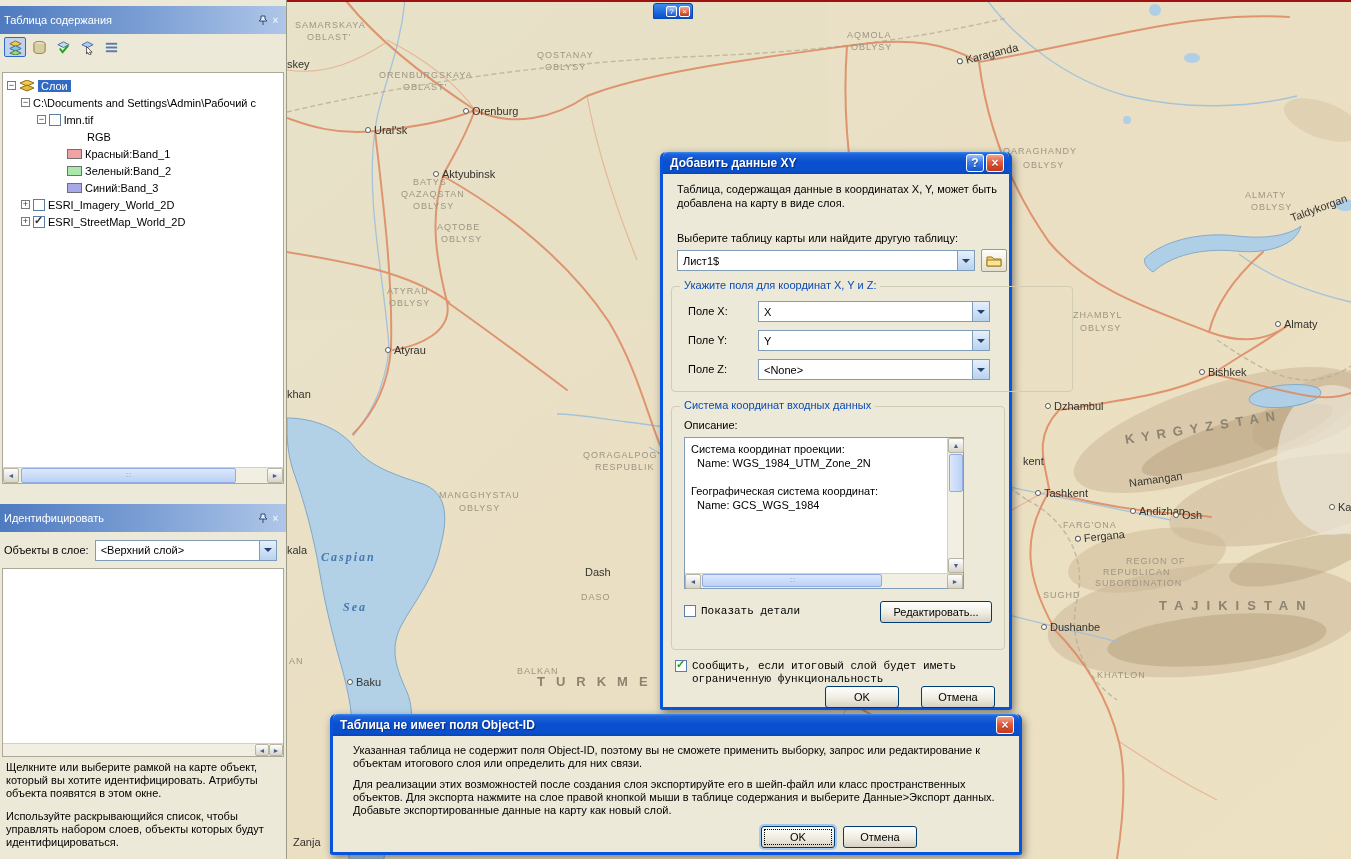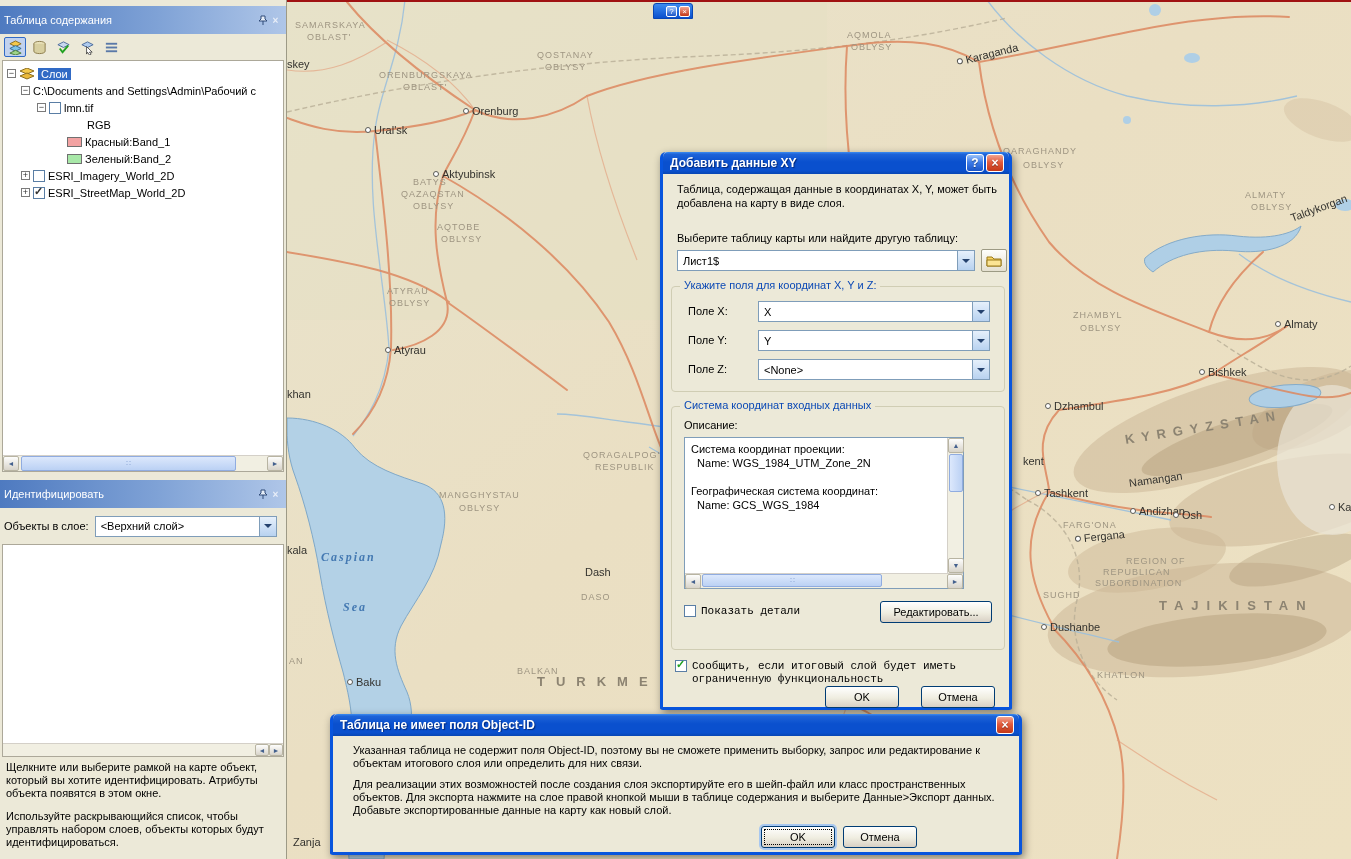--- a/index.html
+++ b/index.html
@@ -38,21 +38,21 @@
   .ptitle .cap { flex:1; font-size:11px; }
   .ptitle .pbtn { width:13px; height:13px; display:flex; align-items:center; justify-content:center;
                   color:#E8EEF8; font-size:10px; cursor:default; }
   .pclose::before { content:"×"; font-weight:bold; }
 
   .toolbar { height:26px; display:flex; align-items:center; gap:2px; padding:2px 4px; }
   .tbtn { width:22px; height:20px; border:1px solid transparent; border-radius:2px; display:flex;
           align-items:center; justify-content:center; }
   .tbtn.pressed { border-color:#316AC5; background:#C1D2EE; }
 
-  .treebox { height:412px; margin:0 2px; border:1px solid #ACA899; background:#fff;
+  .treebox { height:412px; margin:12px 2px; border:1px solid #ACA899; background:#fff;
              display:flex; flex-direction:column; overflow:hidden; }
   .treerows { flex:1; padding-top:4px; overflow:hidden; }
   .trow { height:17px; display:flex; align-items:center; gap:3px; white-space:nowrap; overflow:hidden; }
   .exp { width:9px; height:9px; border:1px solid #7A7A7A; background:#fff; flex:none;
          display:inline-flex; align-items:center; justify-content:center; font-size:9px; line-height:7px; color:#333; }
   .exp.minus::before { content:"−"; } .exp.plus::before { content:"+"; }
   .cb { width:12px; height:12px; border:1px solid #5A7EA5; background:#fff; flex:none; position:relative; }
   .cb.on::after { content:"✓"; position:absolute; left:0px; top:-3px; font-size:11px; font-weight:bold; color:#333; }
   .cb.green.on::after { color:#21A121; }
   .sel { background:#316AC5; color:#fff; padding:0 3px; }
@@ -343,20 +343,24 @@
         <span>RGB</span>
       </div>
       <div class="trow" style="padding-left:64px">
         <span class="swatch" style="background:#F2A2A2"></span>
         <span>Красный:Band_1</span>
       </div>
       <div class="trow" style="padding-left:64px">
         <span class="swatch" style="background:#A8E8A8"></span>
         <span>Зеленый:Band_2</span>
       </div>
+      <div class="trow" style="padding-left:64px">
+        <span class="swatch" style="background:#A8A8E8"></span>
+        <span>Синий:Band_3</span>
+      </div>
       <div class="trow" style="padding-left:18px">
         <span class="exp plus"></span>
         <span class="cb"></span>
         <span>ESRI_Imagery_World_2D</span>
       </div>
       <div class="trow" style="padding-left:18px">
         <span class="exp plus"></span>
         <span class="cb on"></span>
         <span>ESRI_StreetMap_World_2D</span>
       </div>
@@ -419,21 +423,21 @@
       <span class="val">Лист1$</span>
       <span class="dd"></span>
     </span>
     <span class="folderbtn" style="left:318px;top:75px">
       <svg width="16" height="12" viewBox="0 0 16 12">
           <path d="M1 2 L6 2 L8 4 L15 4 L15 11 L1 11 Z" fill="#F6D262" stroke="#9A7A1A"></path>
           <path d="M1 5 L15 5 L15 11 L1 11 Z" fill="#FBE493" stroke="#9A7A1A"></path>
         </svg>
     </span>
 
-    <div class="grp" style="left:8px;top:112px;width:334px;height:106px">
+    <div class="grp" style="left:8px;top:112px;width:402px;height:106px">
       <span class="leg">Укажите поля для координат X, Y и Z:</span>
       <div class="flbl" style="left:16px;top:18px">Поле X:</div>
       <span class="combo" style="position:absolute;left:86px;top:14px;width:232px">
         <span class="val">X</span>
         <span class="dd"></span>
       </span>
       <div class="flbl" style="left:16px;top:47px">Поле Y:</div>
       <span class="combo" style="position:absolute;left:86px;top:43px;width:232px">
         <span class="val">Y</span>
         <span class="dd"></span>

